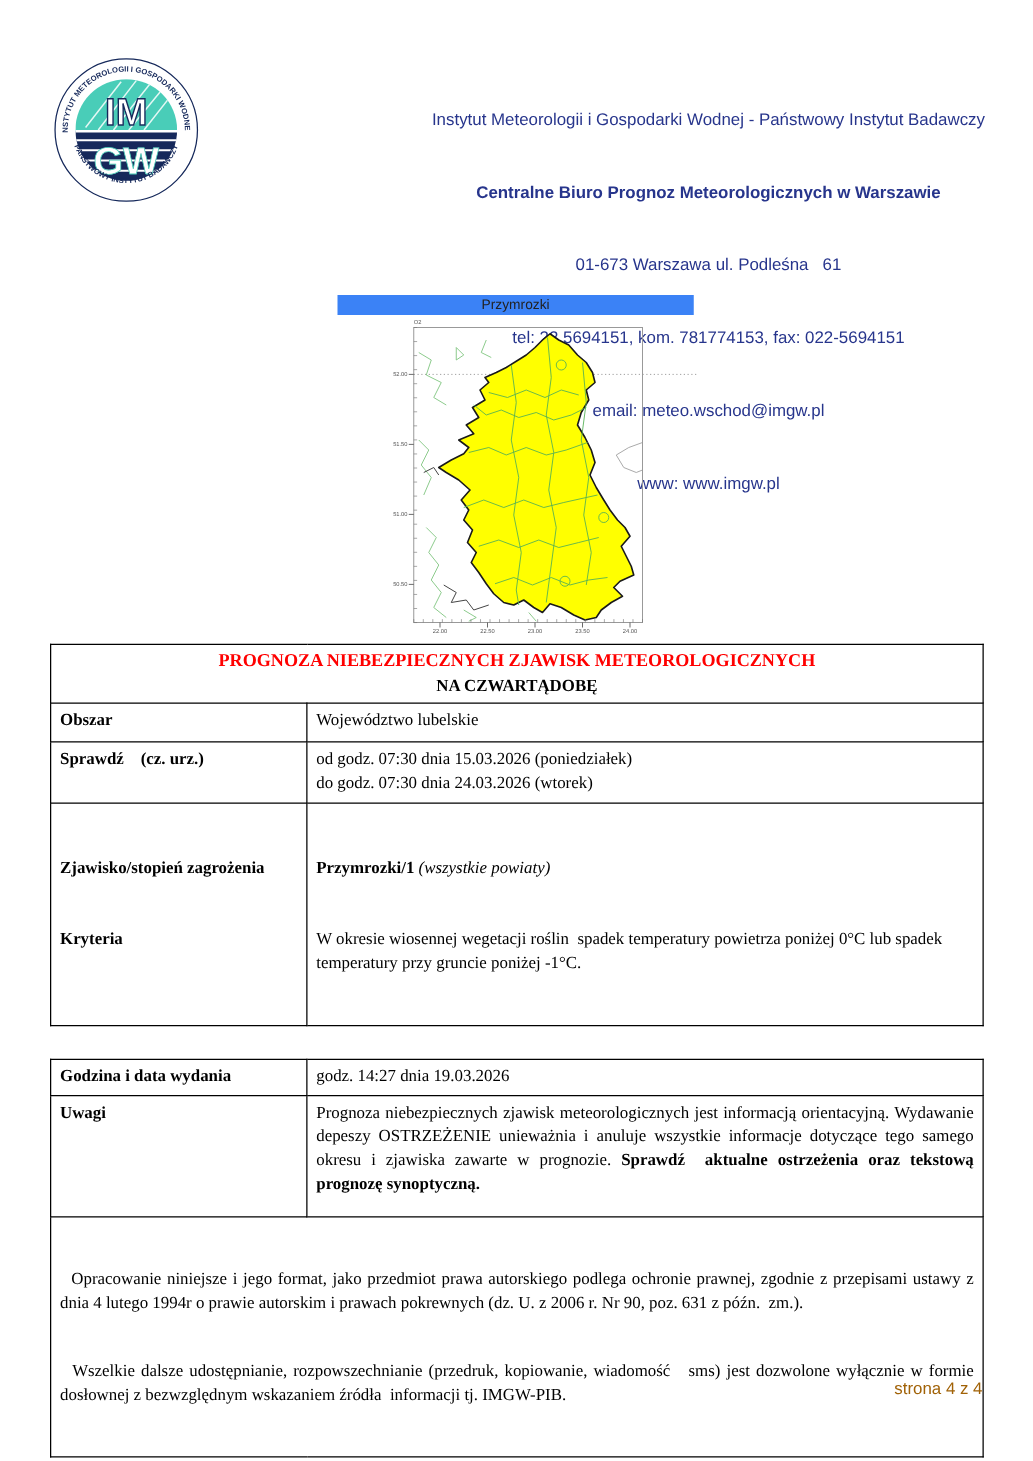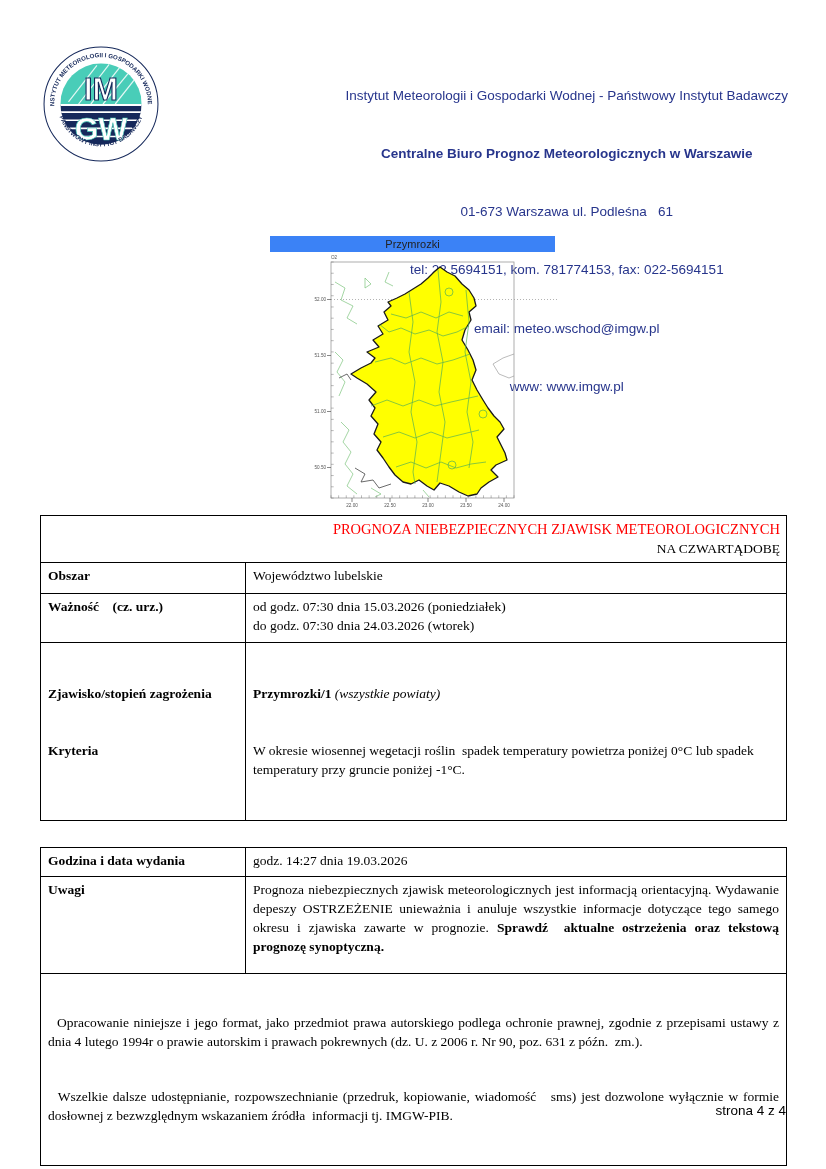--- a/index.html
+++ b/index.html
@@ -22,31 +22,31 @@
   .tick-label{font-size:4.6px;}
   .map-minor-ticks line{stroke:#777;stroke-width:0.5;}
 
   
   table{border-collapse:collapse;position:absolute;left:40px;width:747px;
      font-size:13.5px;line-height:19px;}
   td{border:1px solid #000;padding:3px 7px;vertical-align:top;}
   .t1{top:515px;}
   .t2{top:847px;}
   .label-col{width:190px;font-weight:bold;white-space:pre-wrap;margin-left:16px;}
-  .title-cell{text-align:right;font-weight:normal;padding:4px 6px;}
+  .title-cell{text-align:center;font-weight:bold;padding:4px 6px;}
   .title-red{font-size:14.5px;}
   .pre{white-space:pre-wrap;}
   .just{text-align:justify;}
   .bold{font-weight:bold;}
   .ital{font-style:italic;}
   .copyright-cell{font-size:13.5px;line-height:18.5px;}
 
   
   .page-footer{position:absolute;right:40px;top:1103px;
-     font-family:"Liberation Sans",sans-serif;font-size:13.5px;color:#000000;}
+     font-family:"Liberation Sans",sans-serif;font-size:13.5px;color:#a16207;}
 </style>
 </head>
 <body>
 
 <div class="page">
 
   <svg class="logo" viewBox="0 0 116 116">
     <defs>
       <clipPath id="discClip">
           <circle cx="58" cy="58" r="40"></circle>
@@ -226,21 +226,21 @@
       <td colspan="2" class="title-cell">
         <div class="title-red" style="color:#FF0000;">PROGNOZA NIEBEZPIECZNYCH ZJAWISK METEOROLOGICZNYCH</div>
         <div>NA CZWARTĄDOBĘ</div>
       </td>
     </tr>
     <tr>
       <td class="label-col" style="height:24px;">Obszar</td>
       <td>Województwo lubelskie</td>
     </tr>
     <tr>
-      <td class="label-col" style="height:42px;">Ważność    (cz. urz.)</td>
+      <td class="label-col" style="height:42px;">Sprawdź    (cz. urz.)</td>
       <td>
         <div>od godz. 07:30 dnia 15.03.2026 (poniedziałek)</div>
         <div>do godz. 07:30 dnia 24.03.2026 (wtorek)</div>
       </td>
     </tr>
     <tr>
       <td class="label-col" style="height:54px;">
         <div>Zjawisko/stopień zagrożenia</div>
         <div>Kryteria</div>
       </td>

